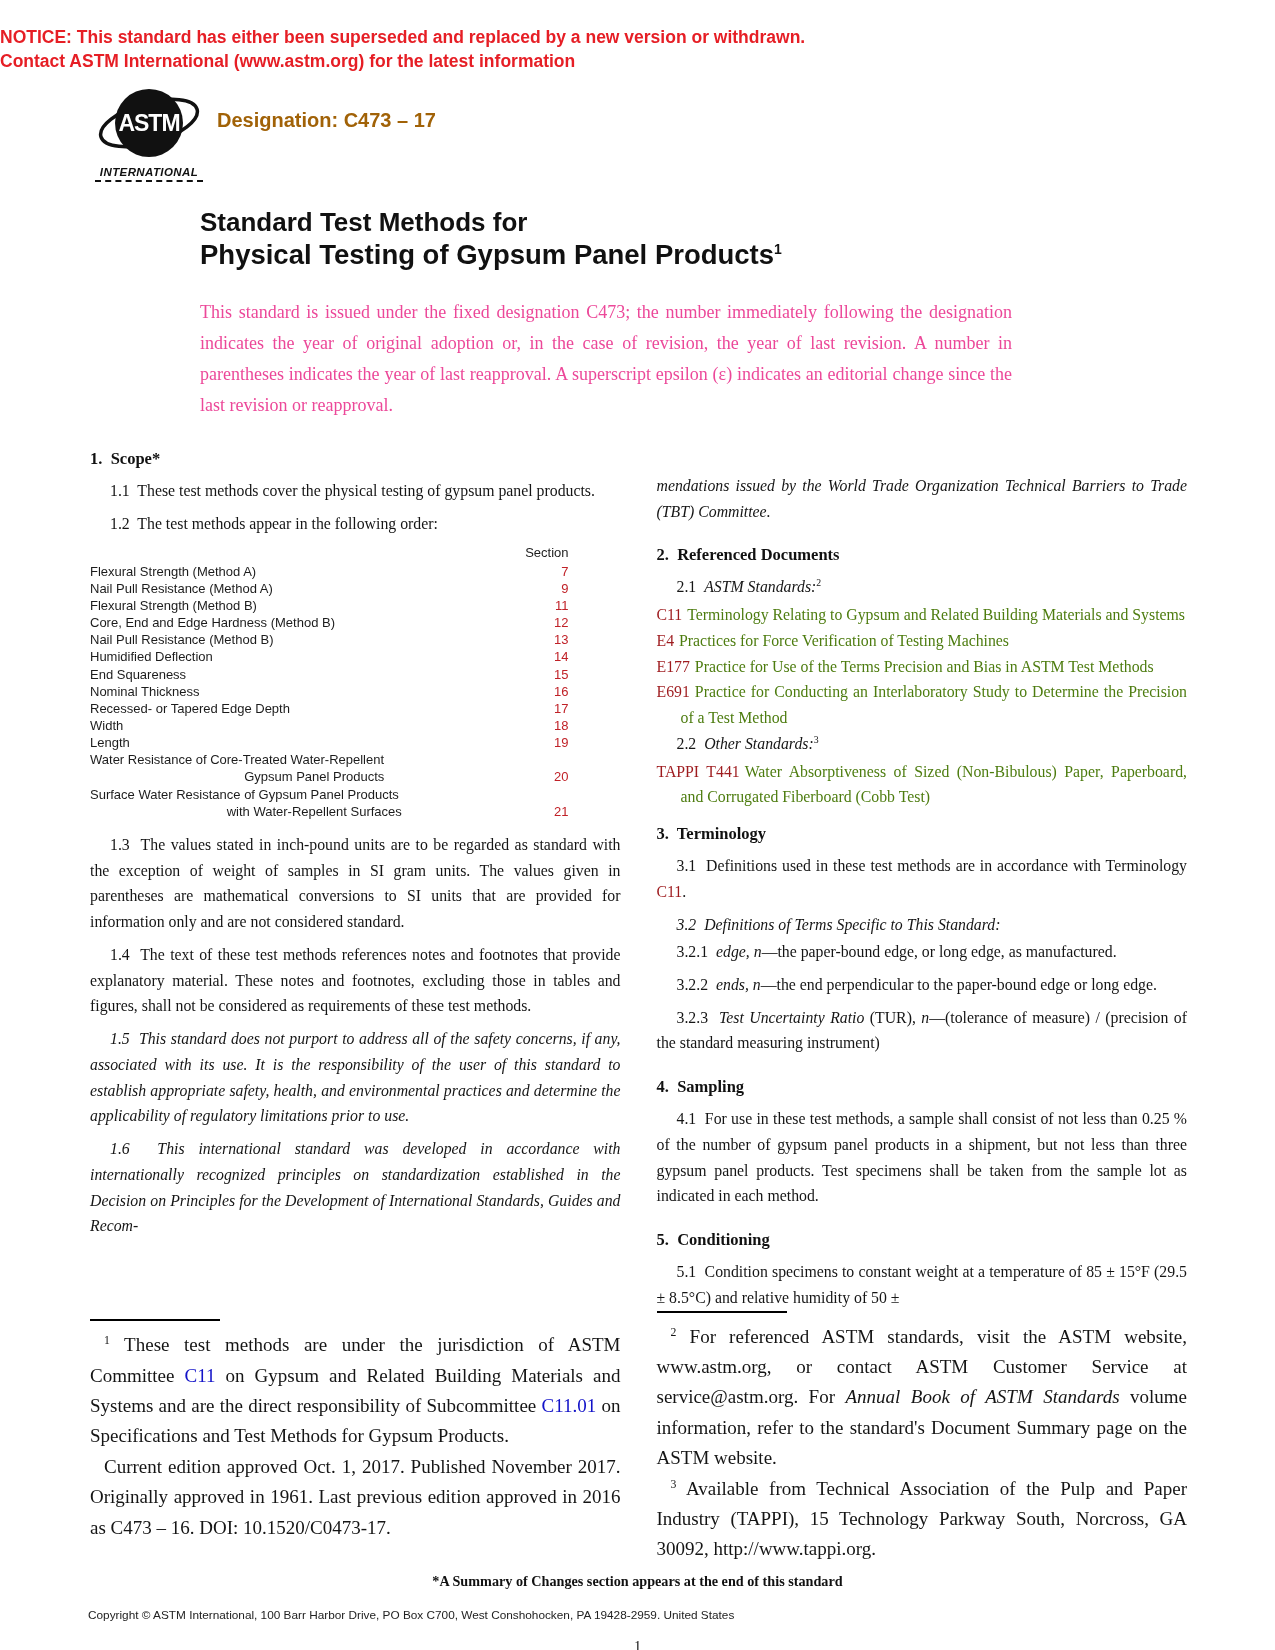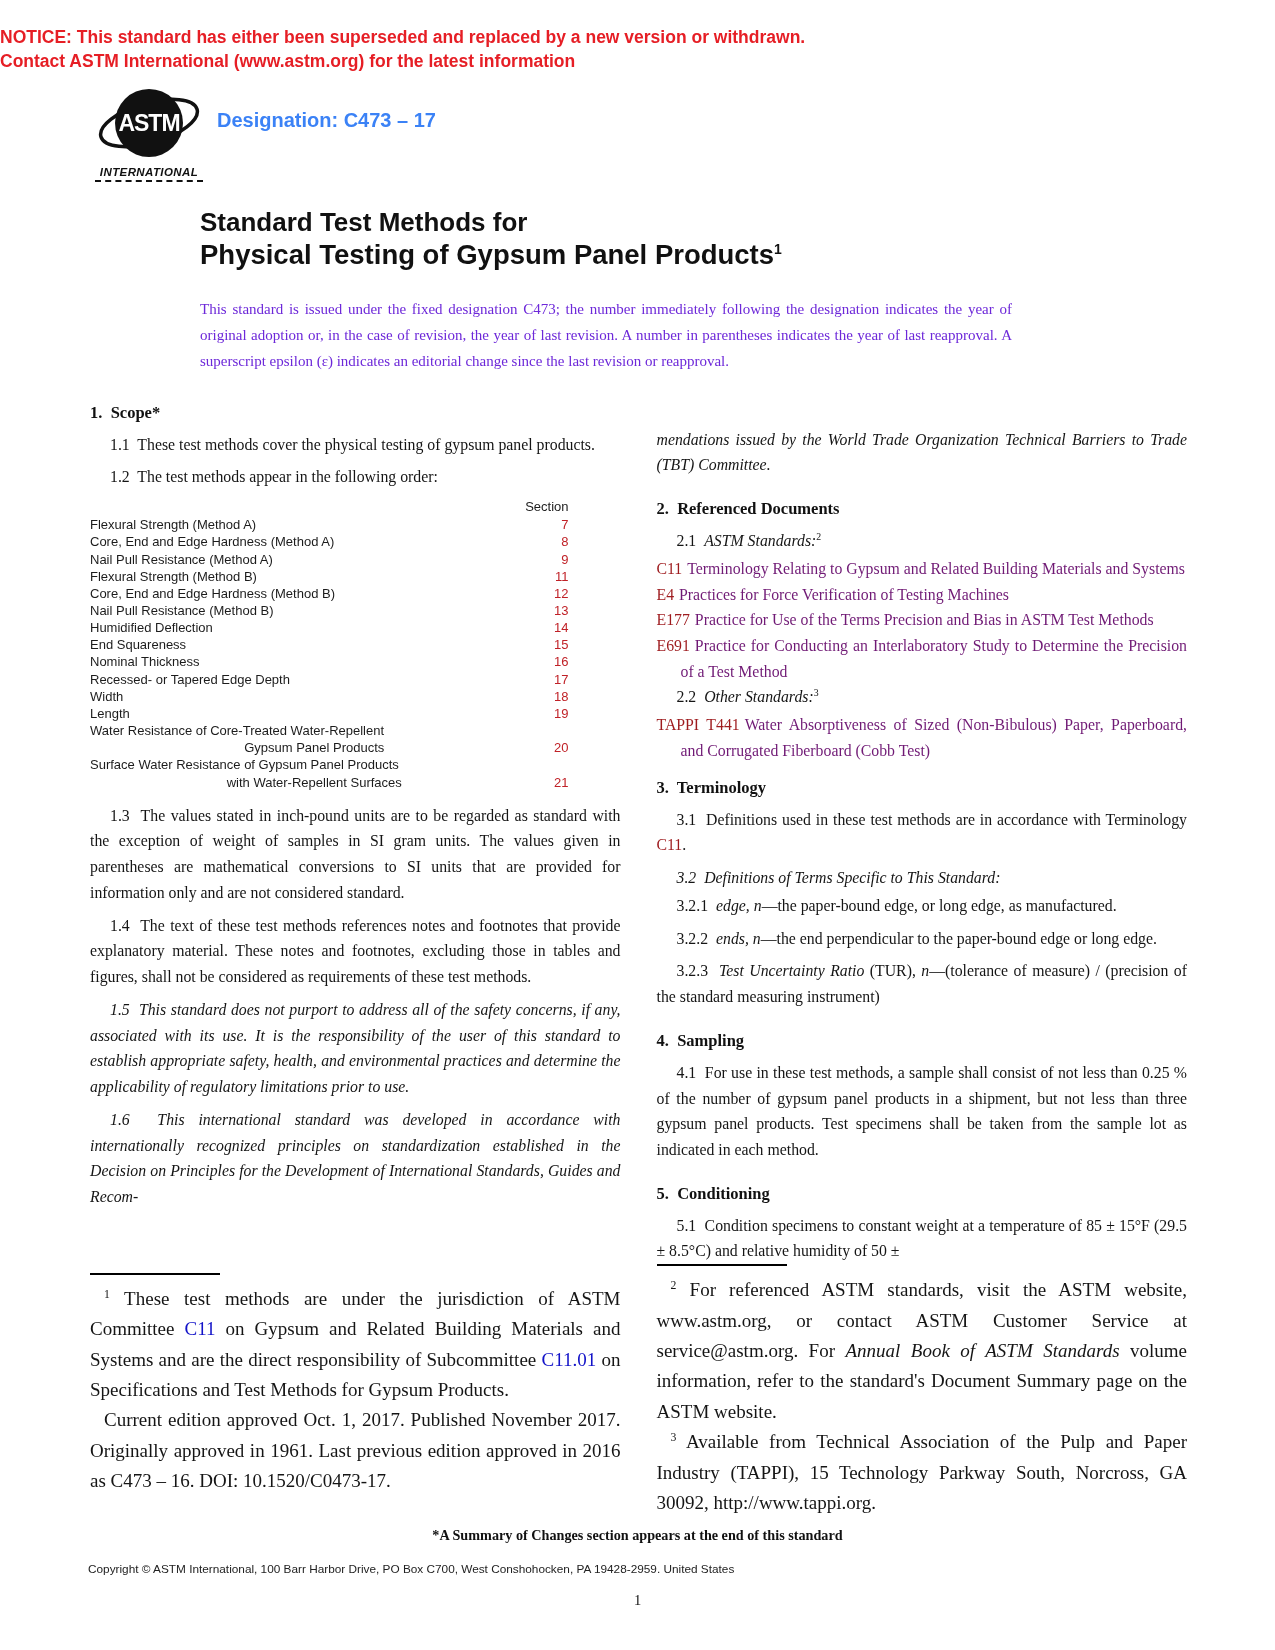--- a/index.html
+++ b/index.html
@@ -19,30 +19,30 @@
   
   .masthead { display:flex; margin:12px 0 0 95px; }
   .logo { width:108px; text-align:center; }
   .logo-sub {
     font-family:"Liberation Sans", sans-serif; font-weight:bold; font-style:italic;
     font-size:11.5px; letter-spacing:0.4px; color:#111;
     border-bottom:2px dashed #111; padding-bottom:2px; margin-top:1px;
   }
   .designation {
     margin:24px 0 0 14px;
-    font-family:"Liberation Sans", sans-serif; font-weight:bold; font-size:20px; color:#3b82f6;
+    font-family:"Liberation Sans", sans-serif; font-weight:bold; font-size:20px; color:#a16207;
   }
   
   .title-block { margin:26px 0 0 200px; font-family:"Liberation Sans", sans-serif; font-weight:bold; color:#111; }
   .title-line1 { font-size:26px; line-height:1.15; }
   .title-line2 { font-size:27.5px; line-height:1.2; }
   .title-line2 sup { font-size:14px; }
   .issued {
     margin:26px 65px 0 200px; width:812px;
-    font-size:15px; line-height:1.72; text-align:justify; color:#6d28d9;
+    font-size:18px; line-height:1.72; text-align:justify; color:#ec4899;
   }
   
   .columns { display:flex; gap:36px; margin:28px 88px 0 90px; height:1108px; }
   .col { flex:1; display:flex; flex-direction:column; min-width:0; }
   h3.sec-head {
     font-size:16.5px; font-weight:bold; margin:14px 0 9px; color:#111;
   }
   .para {
     font-size:15.8px; line-height:1.63; text-align:justify;
     text-indent:20px; margin-bottom:7px; color:#151515;
@@ -61,21 +61,21 @@
   .toc-label { flex:1; }
   .toc-line2 { display:block; padding-left:16px;text-align:center; }
   .toc-line2:empty { display:none; }
   .toc-num { width:46px; text-align:right; margin-right:52px; color:#c02127; }
   
   .ref {
     font-size:15.8px; line-height:1.63; text-align:justify;
     padding-left:24px; text-indent:-24px; color:#151515;
   }
   .ref-code { color:#9e1b1e; margin-right:5px; }
-  .ref-title { color:#701a75; }
+  .ref-title { color:#4d7c0f; }
   .link { color:#1212c8; }
   .codelink { color:#9e1b1e; }
   
   .fnblock { margin-top:auto; }
   .fnblock.left-fn { margin-bottom:14px; }
   .fnrule { width:130px; border-top:2px solid #000; margin-bottom:9px; }
   .fn {
     font-size:19px; line-height:1.6; text-align:justify;
     text-indent:14px; color:#151515;
   }
@@ -125,24 +125,20 @@
       <p class="para">1.1&nbsp; These test methods cover the physical testing of gypsum panel products.</p>
       <p class="para tight">1.2&nbsp; The test methods appear in the following order:</p>
 
       <div class="toc">
         <div class="toc-header">Section</div>
         <div class="toc-row">
             <div class="toc-label"><span>Flexural Strength (Method A)</span></div>
             <span class="toc-num">7</span>
           </div>
         <div class="toc-row">
-            <div class="toc-label"><span>Core, End and Edge Hardness (Method A)</span></div>
-            <span class="toc-num">8</span>
-          </div>
-        <div class="toc-row">
             <div class="toc-label"><span>Nail Pull Resistance (Method A)</span></div>
             <span class="toc-num">9</span>
           </div>
         <div class="toc-row">
             <div class="toc-label"><span>Flexural Strength (Method B)</span></div>
             <span class="toc-num">11</span>
           </div>
         <div class="toc-row">
             <div class="toc-label"><span>Core, End and Edge Hardness (Method B)</span></div>
             <span class="toc-num">12</span>

